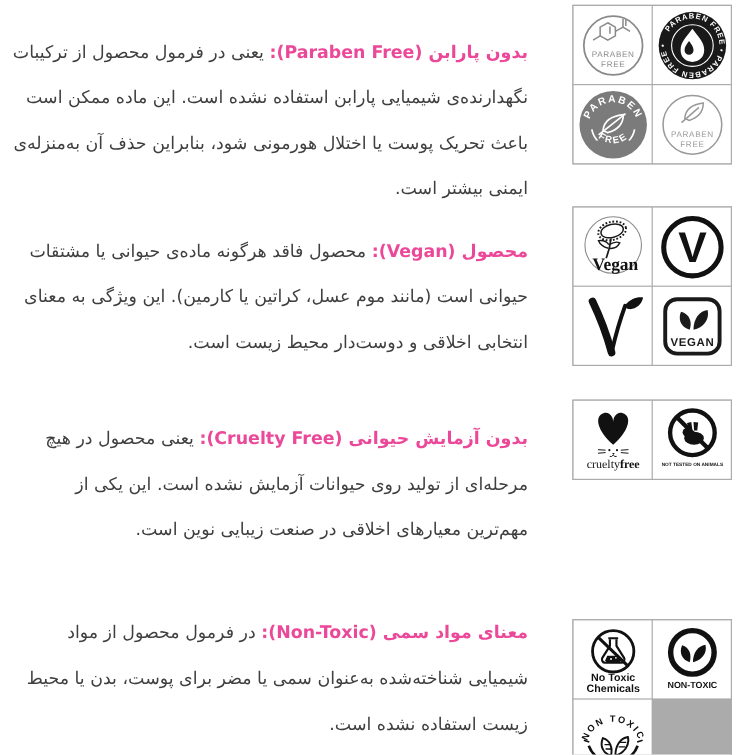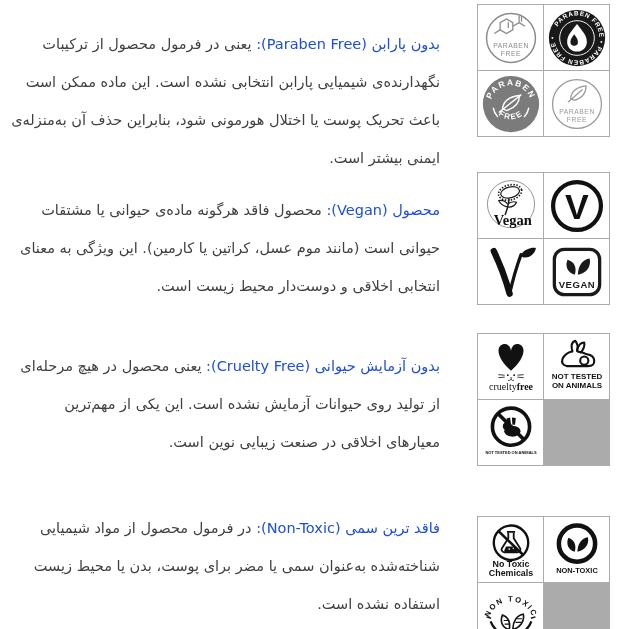--- a/index.html
+++ b/index.html
@@ -1,33 +1,33 @@
 <!DOCTYPE html>
 <html lang="fa"><head>
 <meta charset="utf-8">
 <style>
   html,body{margin:0;padding:0;background:#fff;}
   .canvas{position:relative;width:621px;height:629px;background:#ffffff;overflow:hidden;
           font-family:"DejaVu Sans",sans-serif;}
   .txt{position:absolute;left:8px;right:181px;direction:rtl;text-align:right;
        font-size:14.5px;line-height:38px;color:#3f3f3f;}
-  .txt b{color:#1d4ed8;font-weight:normal;}
+  .txt b{color:#ec4899;font-weight:bold;}
   .grid{position:absolute;left:477px;display:grid;grid-template-columns:65px 65px;
         grid-auto-rows:65px;gap:1px;background:#ababab;border:1px solid #ababab;width:131px;}
   .cell{background:#fff;display:flex;align-items:center;justify-content:center;}
   svg text{font-family:"Liberation Sans",sans-serif;}
   .serif{font-family:"Liberation Serif",serif;}
 </style>
 </head>
 <body>
 
 <div class="canvas">
 
   <section>
-    <p class="txt" style="top:10px"><b>بدون پارابن (Paraben Free):</b><span> یعنی در فرمول محصول از ترکیبات نگهدارنده‌ی شیمیایی پارابن انتخابی نشده است. این ماده ممکن است باعث تحریک پوست یا اختلال هورمونی شود، بنابراین حذف آن به‌منزله‌ی ایمنی بیشتر است.</span></p>
+    <p class="txt" style="top:10px"><b>بدون پارابن (Paraben Free):</b><span> یعنی در فرمول محصول از ترکیبات نگهدارنده‌ی شیمیایی پارابن استفاده نشده است. این ماده ممکن است باعث تحریک پوست یا اختلال هورمونی شود، بنابراین حذف آن به‌منزله‌ی ایمنی بیشتر است.</span></p>
 
     <div class="grid" style="top:4px">
 
       <div class="cell">
         <svg width="58" height="58" viewBox="0 0 64 64">
           <circle cx="32" cy="32" r="27" fill="none" stroke="#8a8a8a" stroke-width="1.6"></circle>
           <g stroke="#8a8a8a" stroke-width="1.4" fill="none">
             <polygon points="27,11 34,15 34,23 27,27 20,23 20,15"></polygon>
             <line x1="29" y1="14.5" x2="29" y2="21"></line>
             <line x1="34" y1="19" x2="41" y2="15"></line>
@@ -154,51 +154,39 @@
               <line x1="18" y1="43.8" x2="25" y2="43.2"></line>
               <line x1="39" y1="41" x2="46" y2="40.5"></line>
               <line x1="39" y1="43.2" x2="46" y2="43.8"></line>
             </g>
           </g>
           <text class="serif" x="32" y="57.5" text-anchor="middle" font-size="11" fill="#111"><tspan>cruelty</tspan><tspan font-weight="bold">free</tspan></text>
         </svg>
       </div>
 
 
-      <div class="cell">
-        <svg width="58" height="58" viewBox="0 0 64 64">
-          <g stroke="#111" stroke-width="2.3" fill="none" stroke-linecap="round" stroke-linejoin="round">
-            <path d="M27,15 Q24,5 30,3 Q34,7.5 32,14"></path>
-            <path d="M32,14 Q34,5 40,5 Q41,11 36,16"></path>
-            <path d="M26,15 Q19,17 16,23 Q14,29.5 20.5,31 L44,31 Q51.5,31 51,25 Q50.5,19 43,18 Q38,15.5 33,15"></path>
-            <circle cx="40" cy="25" r="4.5"></circle>
-          </g>
-          <text x="32" y="45" text-anchor="middle" font-size="8.8" font-weight="bold" fill="#111">NOT TESTED</text>
-          <text x="32" y="55" text-anchor="middle" font-size="8.8" font-weight="bold" fill="#111">ON ANIMALS</text>
-        </svg>
-      </div>
 
       <div class="cell">
         <svg width="58" height="58" viewBox="0 0 64 64">
           <circle cx="32" cy="25" r="20.5" fill="none" stroke="#111" stroke-width="4"></circle>
           <g fill="#111">
             <path d="M27,16 l2,7.5 3,-1 -1,-7.5 z"></path>
             <path d="M33,15 l0.5,8 3,0 0.8,-7.5 z"></path>
             <circle cx="27" cy="24.5" r="4"></circle>
             <ellipse cx="33.5" cy="30" rx="9" ry="6"></ellipse>
           </g>
           <line x1="17.5" y1="10.5" x2="46.5" y2="39.5" stroke="#111" stroke-width="4"></line>
           <text x="32" y="55.5" text-anchor="middle" font-size="4.4" font-weight="bold" fill="#111">NOT TESTED ON ANIMALS</text>
         </svg>
       </div>
     </div>
   </section>
 
   <section>
-    <p class="txt" style="top:494px"><b>فاقد ترین سمی (Non-Toxic):</b><span> در فرمول محصول از مواد شیمیایی شناخته‌شده به‌عنوان سمی یا مضر برای پوست، بدن یا محیط زیست استفاده نشده است.</span></p>
+    <p class="txt" style="top:494px"><b>معنای مواد سمی (Non-Toxic):</b><span> در فرمول محصول از مواد شیمیایی شناخته‌شده به‌عنوان سمی یا مضر برای پوست، بدن یا محیط زیست استفاده نشده است.</span></p>
 
     <div class="grid" style="top:516px">
 
       <div class="cell">
         <svg width="58" height="58" viewBox="0 0 64 64">
           <circle cx="32" cy="24" r="19" fill="none" stroke="#111" stroke-width="2.6"></circle>
           <g stroke="#111" stroke-width="2" fill="none" stroke-linejoin="round">
             <path d="M27.5,12 h9"></path>
             <path d="M29,13 v6 l-7,11 a3,3 0 0 0 2.6,4.5 h14.8 a3,3 0 0 0 2.6,-4.5 l-7,-11 v-6"></path>
           </g>

